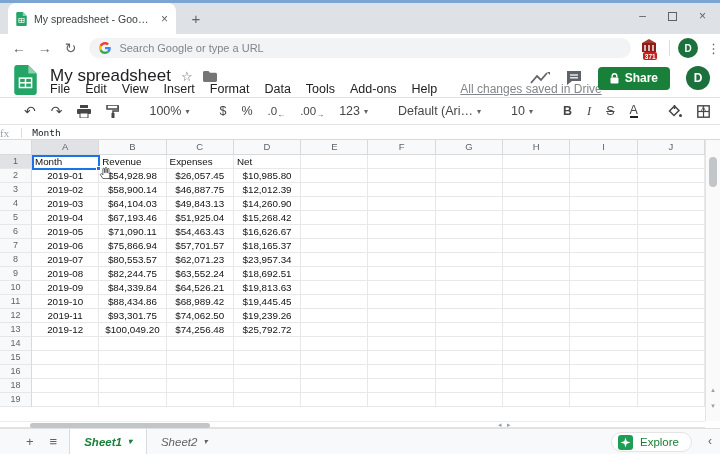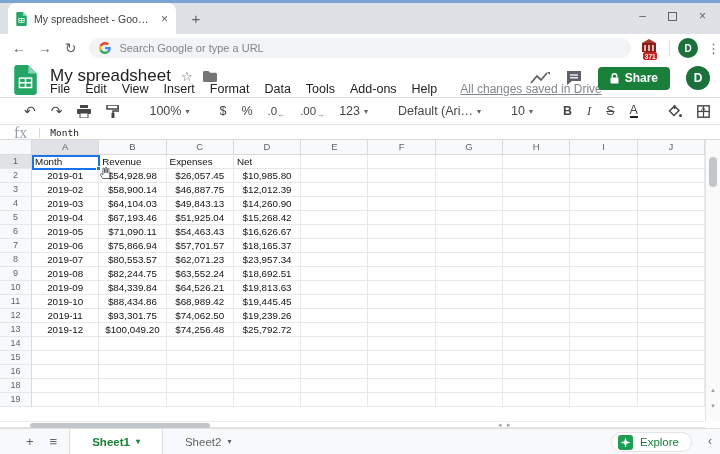--- a/index.html
+++ b/index.html
@@ -64,22 +64,22 @@
   .tb-italic { font-style:italic; font-family:"Liberation Serif", serif; }
   .tb-strike { text-decoration:line-through; }
   .tb-color { border-bottom:2px solid #202124; line-height:12px; }
   .dec-num { position:relative; font-size:11.5px; }
   .dec-num .arr { font-size:8px; position:relative; top:3px; }
   .tb-collapse { position:absolute; right:14px; color:#5f6368; font-size:11px; }
 
   
   .formula-bar { position:absolute; top:126px; left:0; right:0; height:14px; background:#fff;
     border-bottom:1px solid #d9d9d9; display:flex; align-items:center; }
-  .fx { font-family:"Liberation Serif", serif; font-size:16px; color:#9aa0a6;
-    margin-left:14px; }
+  .fx { font-family:"Liberation Serif", serif; font-size:11px; color:#9aa0a6;
+    }
   .fx-div { width:1px; height:10px; background:#dadce0; margin:0 10px 0 12px; }
   .formula-value { font-family:"DejaVu Sans Mono", monospace; font-size:9.5px; color:#202124; }
 
   
   .grid { position:absolute; top:140px; left:0; width:705px; height:281px; background:#fff; }
   .g-row, .g-head { display:grid; grid-template-columns:32px repeat(10, 67.3px); }
   .g-head { height:15px; }
   .g-row { height:14px; }
   .col-h, .corner-cell { background:#f8f9fa; border-right:1px solid #d9dadc;
     border-bottom:1px solid #d9dadc; font-size:9.5px; color:#5f6368; text-align:center;
@@ -107,22 +107,22 @@
   .hscroll { position:absolute; top:421px; left:0; width:705px; height:7px; background:#fff;
     border-top:1px solid #ececec; border-bottom:1px solid #e3e3e3; }
   .hthumb { position:absolute; top:1px; left:30px; width:180px; height:5px; background:#c3c6c9;
     border-radius:3px; }
   .hscroll .sarr { position:absolute; top:-1px; font-size:7px; color:#9aa0a6; }
 
   
   .bottom-bar { position:absolute; top:428px; left:0; right:0; height:26px; background:#f8f9fa;
     border-top:1px solid #e0e0e0; display:flex; align-items:stretch; }
   .bb-icon { font-size:13px; color:#5f6368; align-self:center; margin-left:26px; }
-  .sheet-tab { display:flex; align-items:center; gap:6px; padding:0 22px; font-size:11.5px;
-    color:#5f6368; }
+  .sheet-tab { display:flex; align-items:center; gap:6px; padding:0 14px; font-size:11.5px;
+    color:#5f6368;font-style:italic; }
   .sheet-tab.active { background:#fff; border-left:1px solid #dadce0; border-right:1px solid #dadce0;
     color:#188038; font-weight:bold; margin-left:12px; }
   .sheet-tab .dd { margin-left:0; }
   .sheet-tab.active .dd { color:#188038; }
   .explore { position:absolute; right:28px; top:3px; height:20px; background:#fff;
     border:1px solid #e4e4e4; border-radius:11px; display:flex; align-items:center; gap:7px;
     padding:0 12px 0 6px; }
   .explore-label { font-size:11.5px; color:#188038; }
   .bb-collapse { position:absolute; right:8px; top:5px; font-size:12px; color:#5f6368; }
 </style>

